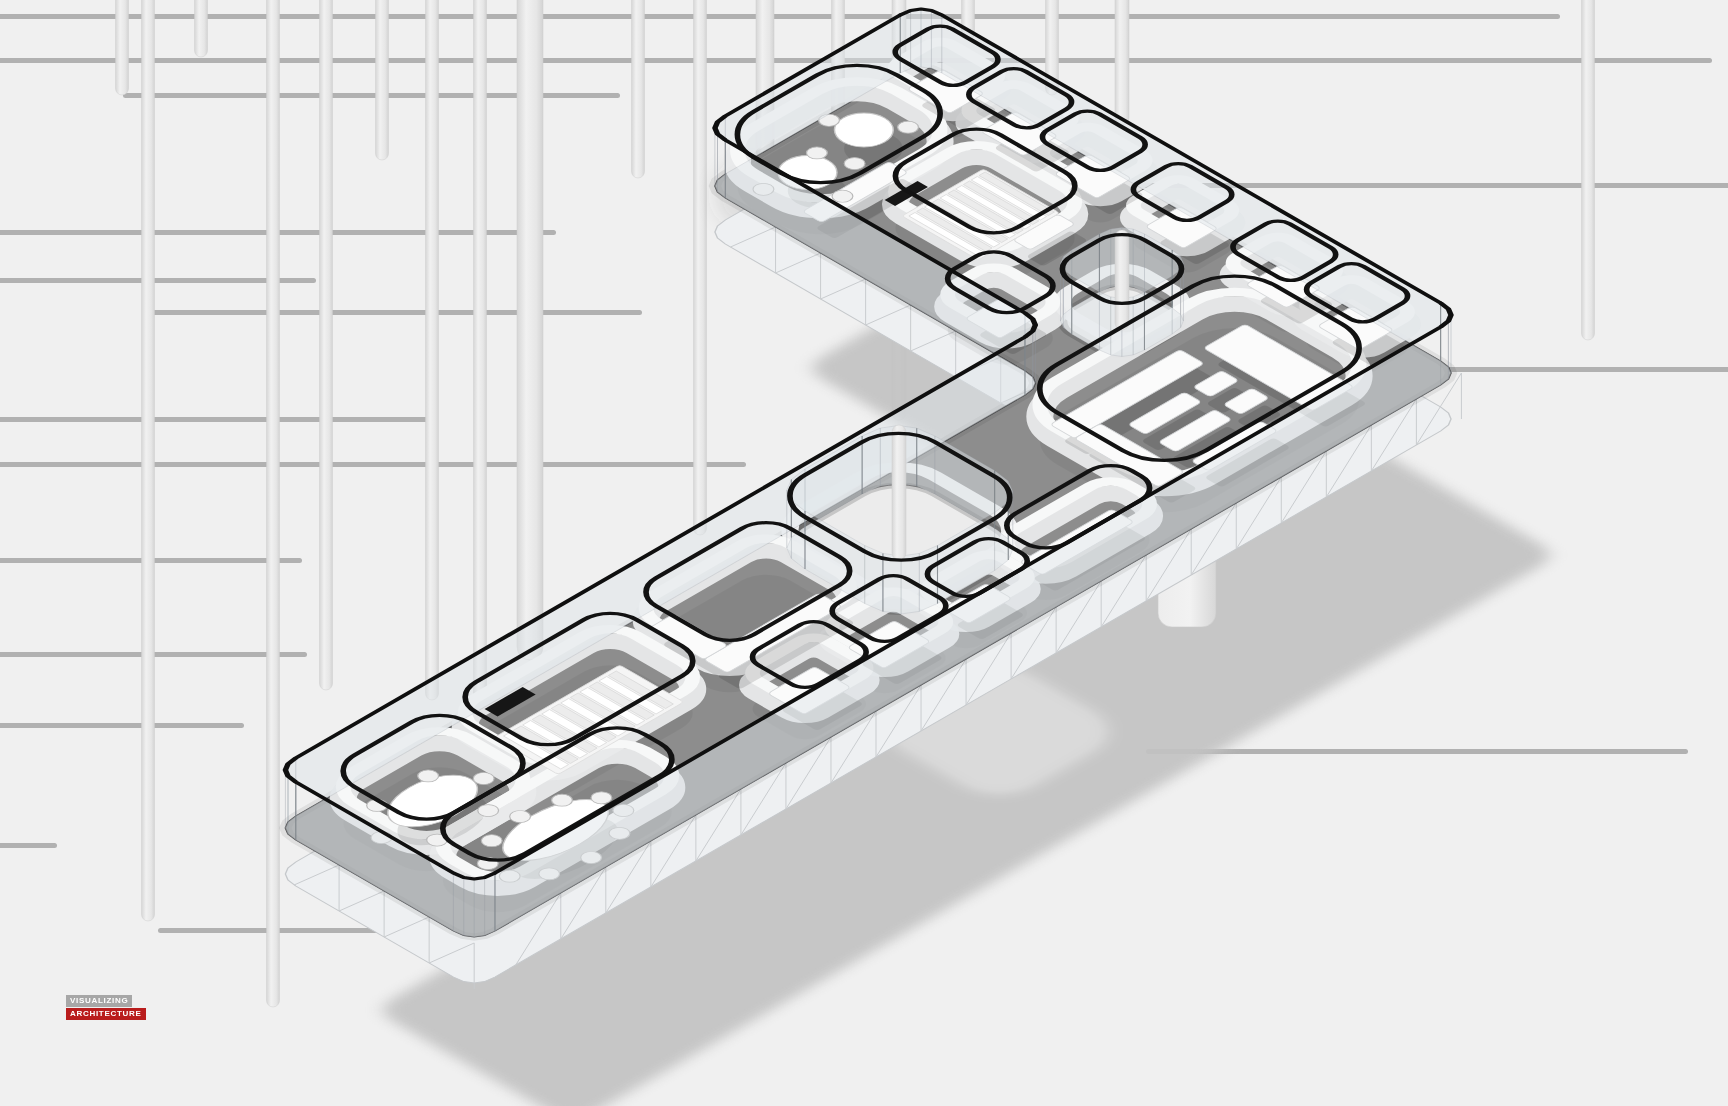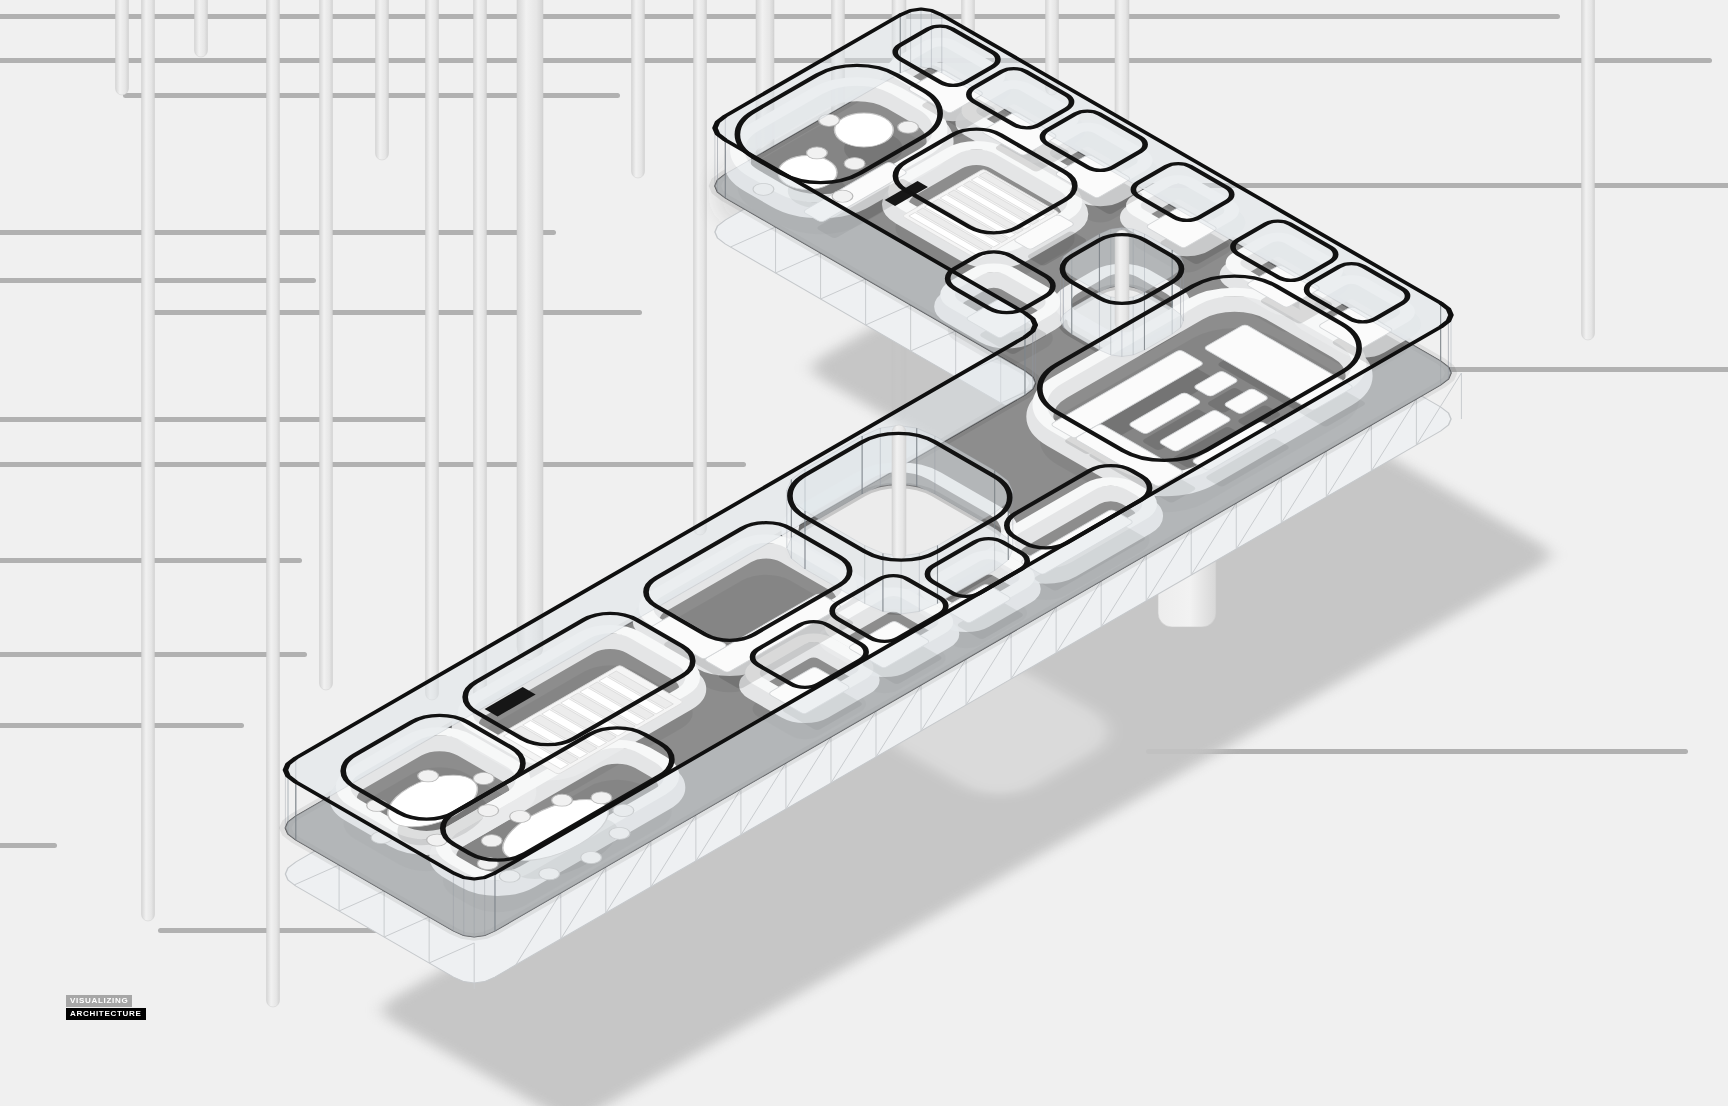--- a/index.html
+++ b/index.html
@@ -391,15 +391,15 @@
           <rect x="565" y="5" width="150" height="153" rx="42" fill="none" stroke="#121212" stroke-width="4.6"></rect>
           <rect x="954" y="-60" width="84" height="84" rx="26" fill="none" stroke="#121212" stroke-width="4.6"></rect>
         </g>
         <g transform="matrix(0.866,-0.5,0.866,0.5,275,770)">
           <path d="M 0.0 24.0 L 1.5 13.5 L 6.0 6.0 L 13.5 1.5 L 24.0 0.0 L 866.0 0.0 L 876.5 -1.5 L 884.0 -6.0 L 888.5 -13.5 L 890.0 -24.0 L 890.0 -370.0 L 891.5 -380.5 L 896.0 -388.0 L 903.5 -392.5 L 914.0 -394.0 L 1116.0 -394.0 L 1126.5 -392.5 L 1134.0 -388.0 L 1138.5 -380.5 L 1140.0 -370.0 L 1140.0 206.0 L 1138.5 216.5 L 1134.0 224.0 L 1126.5 228.5 L 1116.0 230.0 L 24.0 230.0 L 13.5 228.5 L 6.0 224.0 L 1.5 216.5 L 0.0 206.0 Z" fill="none" stroke="#0f0f0f" stroke-width="4.4" stroke-linejoin="round"></path>
         </g>
       </g>
     </svg>
   <div class="wm">
     <span style="background: rgb(167, 167, 167); color: rgb(255, 255, 255);">VISUALIZING</span>
-    <span style="background: #000000; color: rgb(255, 255, 255);">ARCHITECTURE</span>
+    <span style="background: #b91c1c; color: rgb(255, 255, 255);">ARCHITECTURE</span>
   </div>
 </div>
 
 </body></html>

